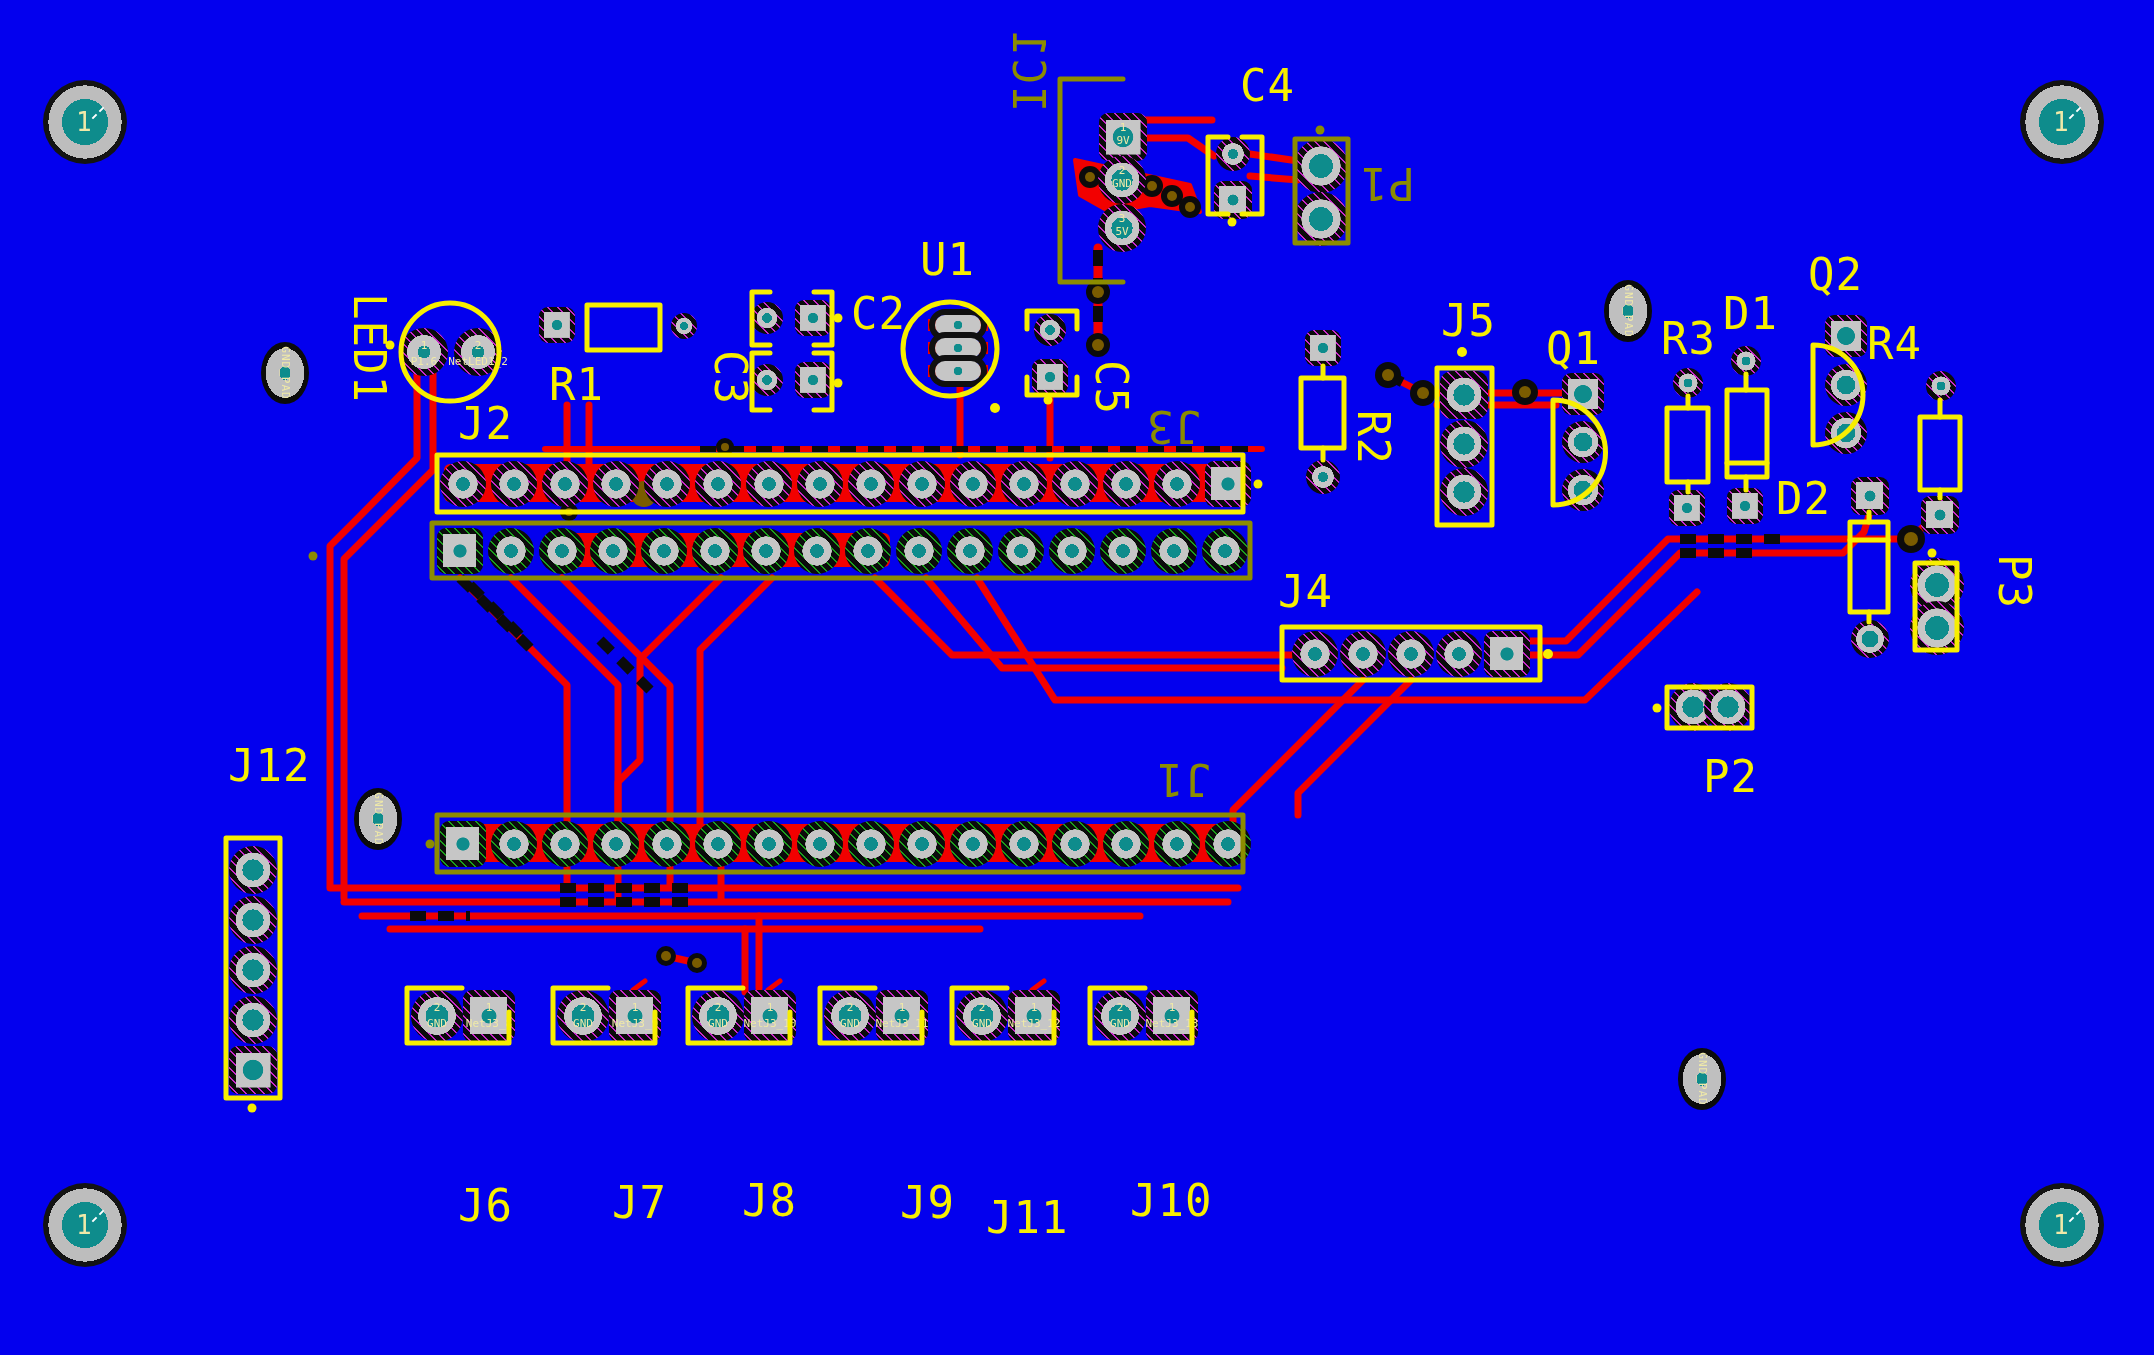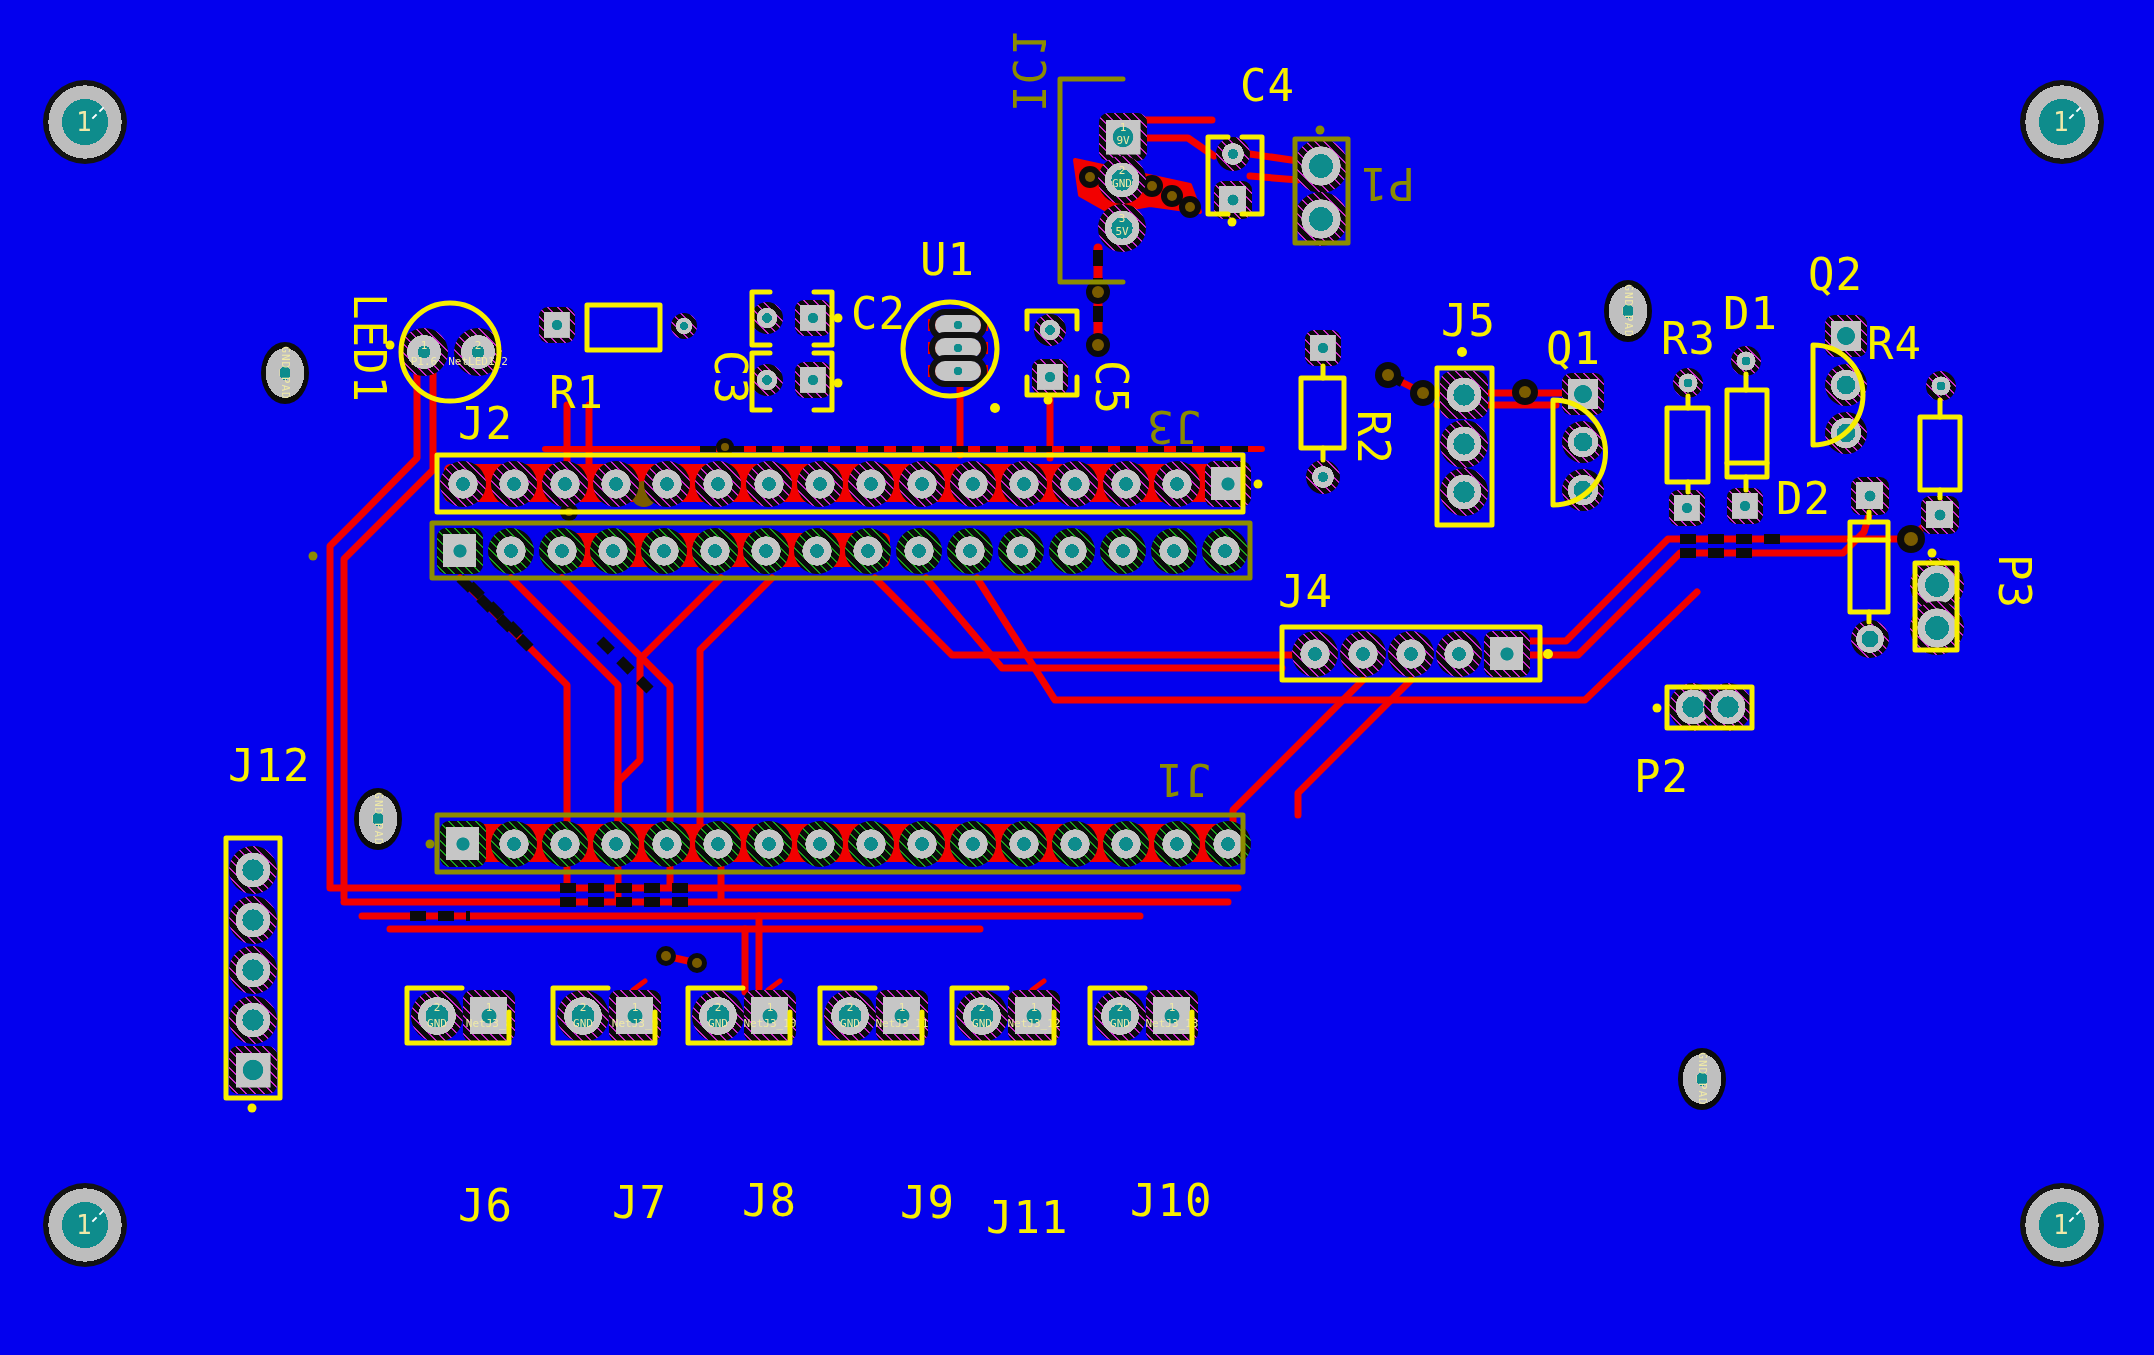--- a/index.html
+++ b/index.html
@@ -505,36 +505,36 @@
   </svg>
 
   <div class="layer">
     <div class="ref" style="left:1240px;top:63px">C4</div>
     <div class="ref olv r180" style="left:1360px;top:160px">P1</div>
     <div class="ref olv v90m" style="left:1051px;top:112px">IC1</div>
     <div class="ref" style="left:920px;top:237px">U1</div>
     <div class="ref" style="left:851px;top:291px">C2</div>
     <div class="ref v90" style="left:753px;top:350px">C3</div>
     <div class="ref v90" style="left:392px;top:293px">LED1</div>
-    <div class="ref" style="left:549px;top:370px">R1</div>
+    <div class="ref" style="left:549px;top:362px">R1</div>
     <div class="ref v90" style="left:1134px;top:360px">C5</div>
     <div class="ref" style="left:458px;top:401px">J2</div>
     <div class="ref olv r180" style="left:1146px;top:403px">J3</div>
     <div class="ref olv r180" style="left:1156px;top:756px">J1</div>
     <div class="ref" style="left:1441px;top:298px">J5</div>
     <div class="ref" style="left:1546px;top:326px">Q1</div>
     <div class="ref v90" style="left:1396px;top:410px">R2</div>
     <div class="ref" style="left:1661px;top:316px">R3</div>
     <div class="ref" style="left:1723px;top:291px">D1</div>
     <div class="ref" style="left:1808px;top:252px">Q2</div>
     <div class="ref" style="left:1867px;top:321px">R4</div>
     <div class="ref" style="left:1776px;top:476px">D2</div>
     <div class="ref v90" style="left:2037px;top:554px">P3</div>
     <div class="ref" style="left:1278px;top:569px">J4</div>
-    <div class="ref" style="left:1634px;top:754px">P2</div>
+    <div class="ref" style="left:1703px;top:754px">P2</div>
     <div class="ref" style="left:228px;top:743px">J12</div>
     <div class="ref" style="left:458px;top:1183px">J6</div>
     <div class="ref" style="left:612px;top:1180px">J7</div>
     <div class="ref" style="left:742px;top:1178px">J8</div>
     <div class="ref" style="left:900px;top:1180px">J9</div>
     <div class="ref" style="left:986px;top:1195px">J11</div>
     <div class="ref" style="left:1130px;top:1178px">J10</div>
   </div>
 </div>
 

